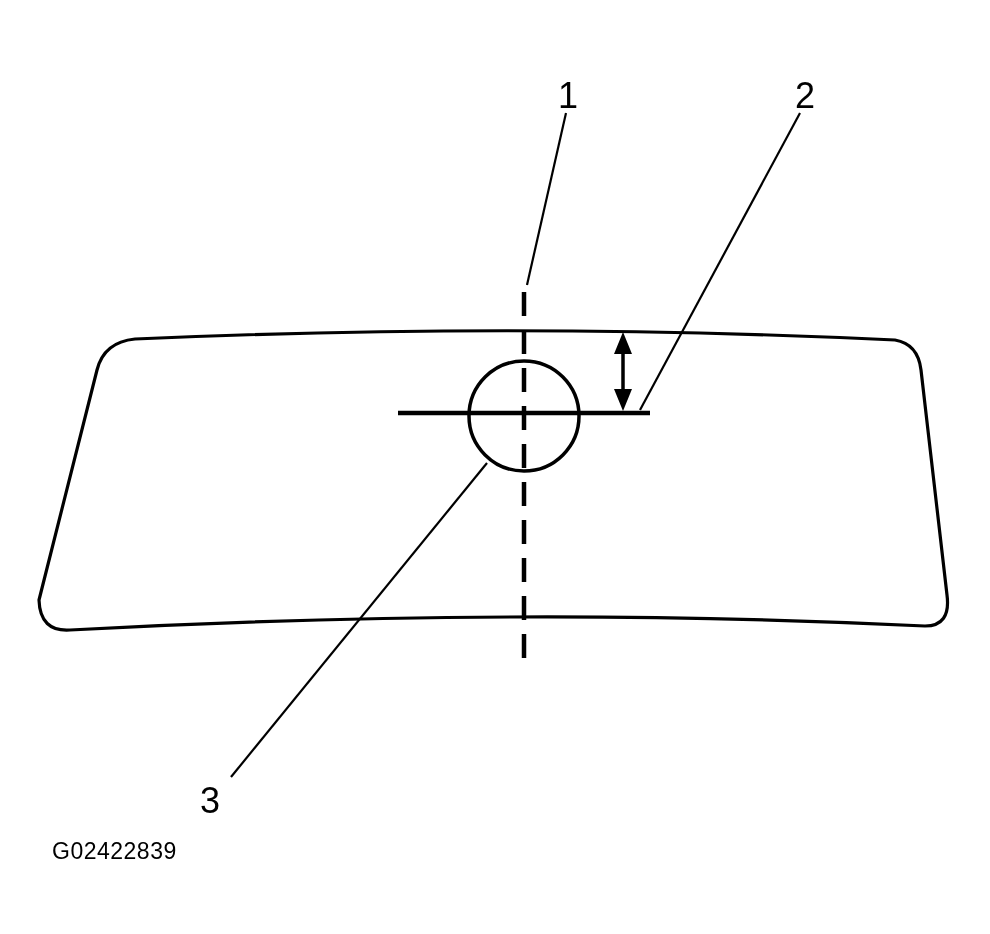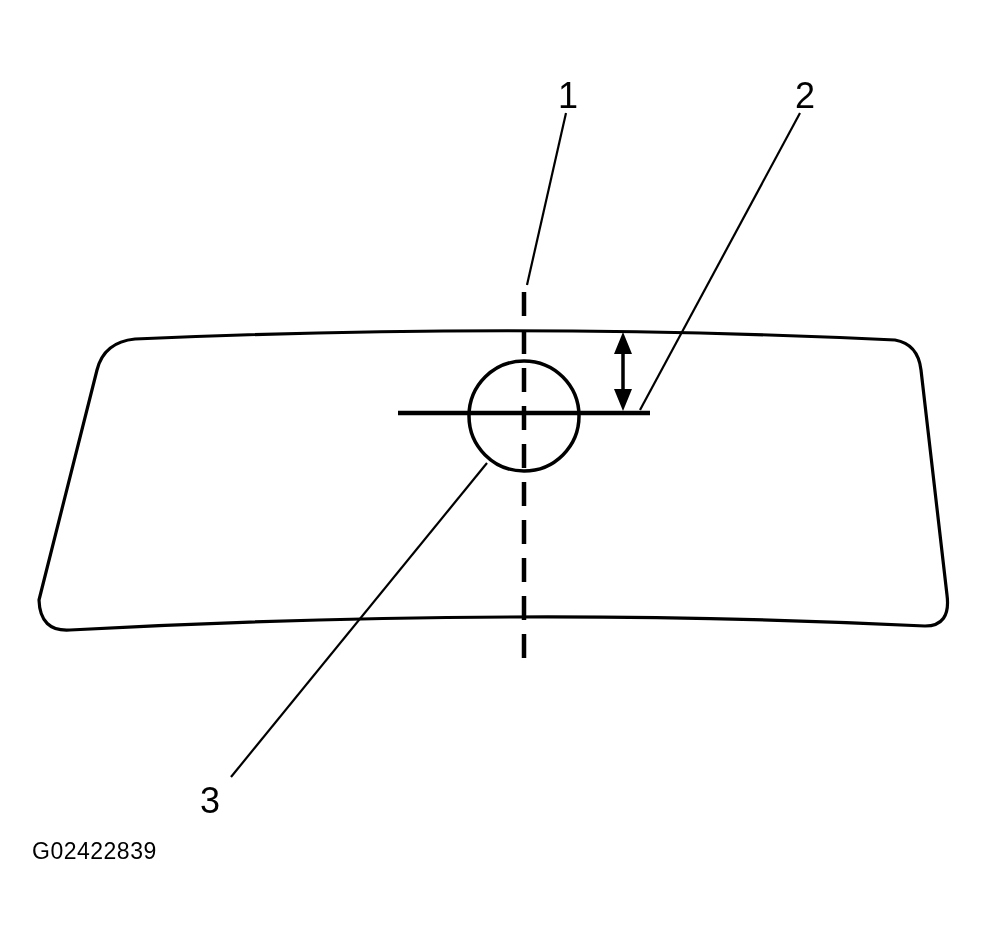--- a/index.html
+++ b/index.html
@@ -5,21 +5,21 @@
     html, body { margin: 0; padding: 0; background: #ffffff; }
     body { width: 990px; height: 934px; position: relative; overflow: hidden; }
     #diagram { position: absolute; left: 0; top: 0; width: 990px; height: 934px; }
     .callout-label {
       font-family: "Liberation Sans", sans-serif;
       font-size: 36px;
       fill: #000000;
     }
     .figure-id {
       position: absolute;
-      left: 32px;
+      left: 52px;
       top: 838px;
       font-family: "Liberation Sans", sans-serif;
       font-size: 23px;
       color: #000000;
       letter-spacing: 0.5px;
     }
   </style>
 </head>
 <body>
 

